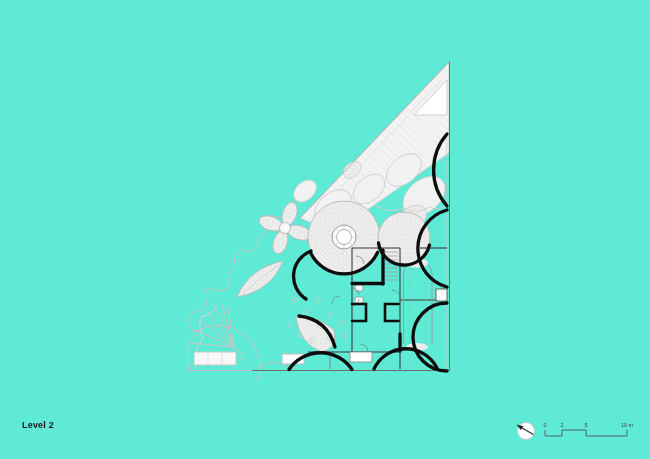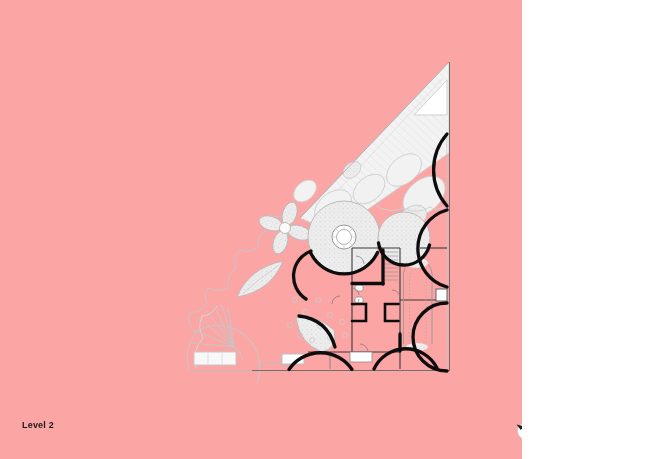--- a/index.html
+++ b/index.html
@@ -1,16 +1,16 @@
 <!DOCTYPE html>
 <html><head>
 <meta charset="utf-8">
 <style>
   html,body{margin:0;padding:0;background:#ffffff;}
-  .page{position:relative;width:522px;height:459px;background:#fca5a5;overflow:hidden;
+  .page{position:relative;width:650px;height:459px;background:#5eead4;overflow:hidden;
         font-family:"Liberation Sans",sans-serif;}
   svg{position:absolute;inset:0;display:block;}
   text{font-family:"Liberation Sans",sans-serif;}
   .title-text{font-size:9px;font-weight:700;fill:#1a1a1a;letter-spacing:.2px;}
   .scale-text{font-size:5.5px;fill:#3c3c3c;}
 </style>
 </head>
 <body>
 
 <div class="page">

